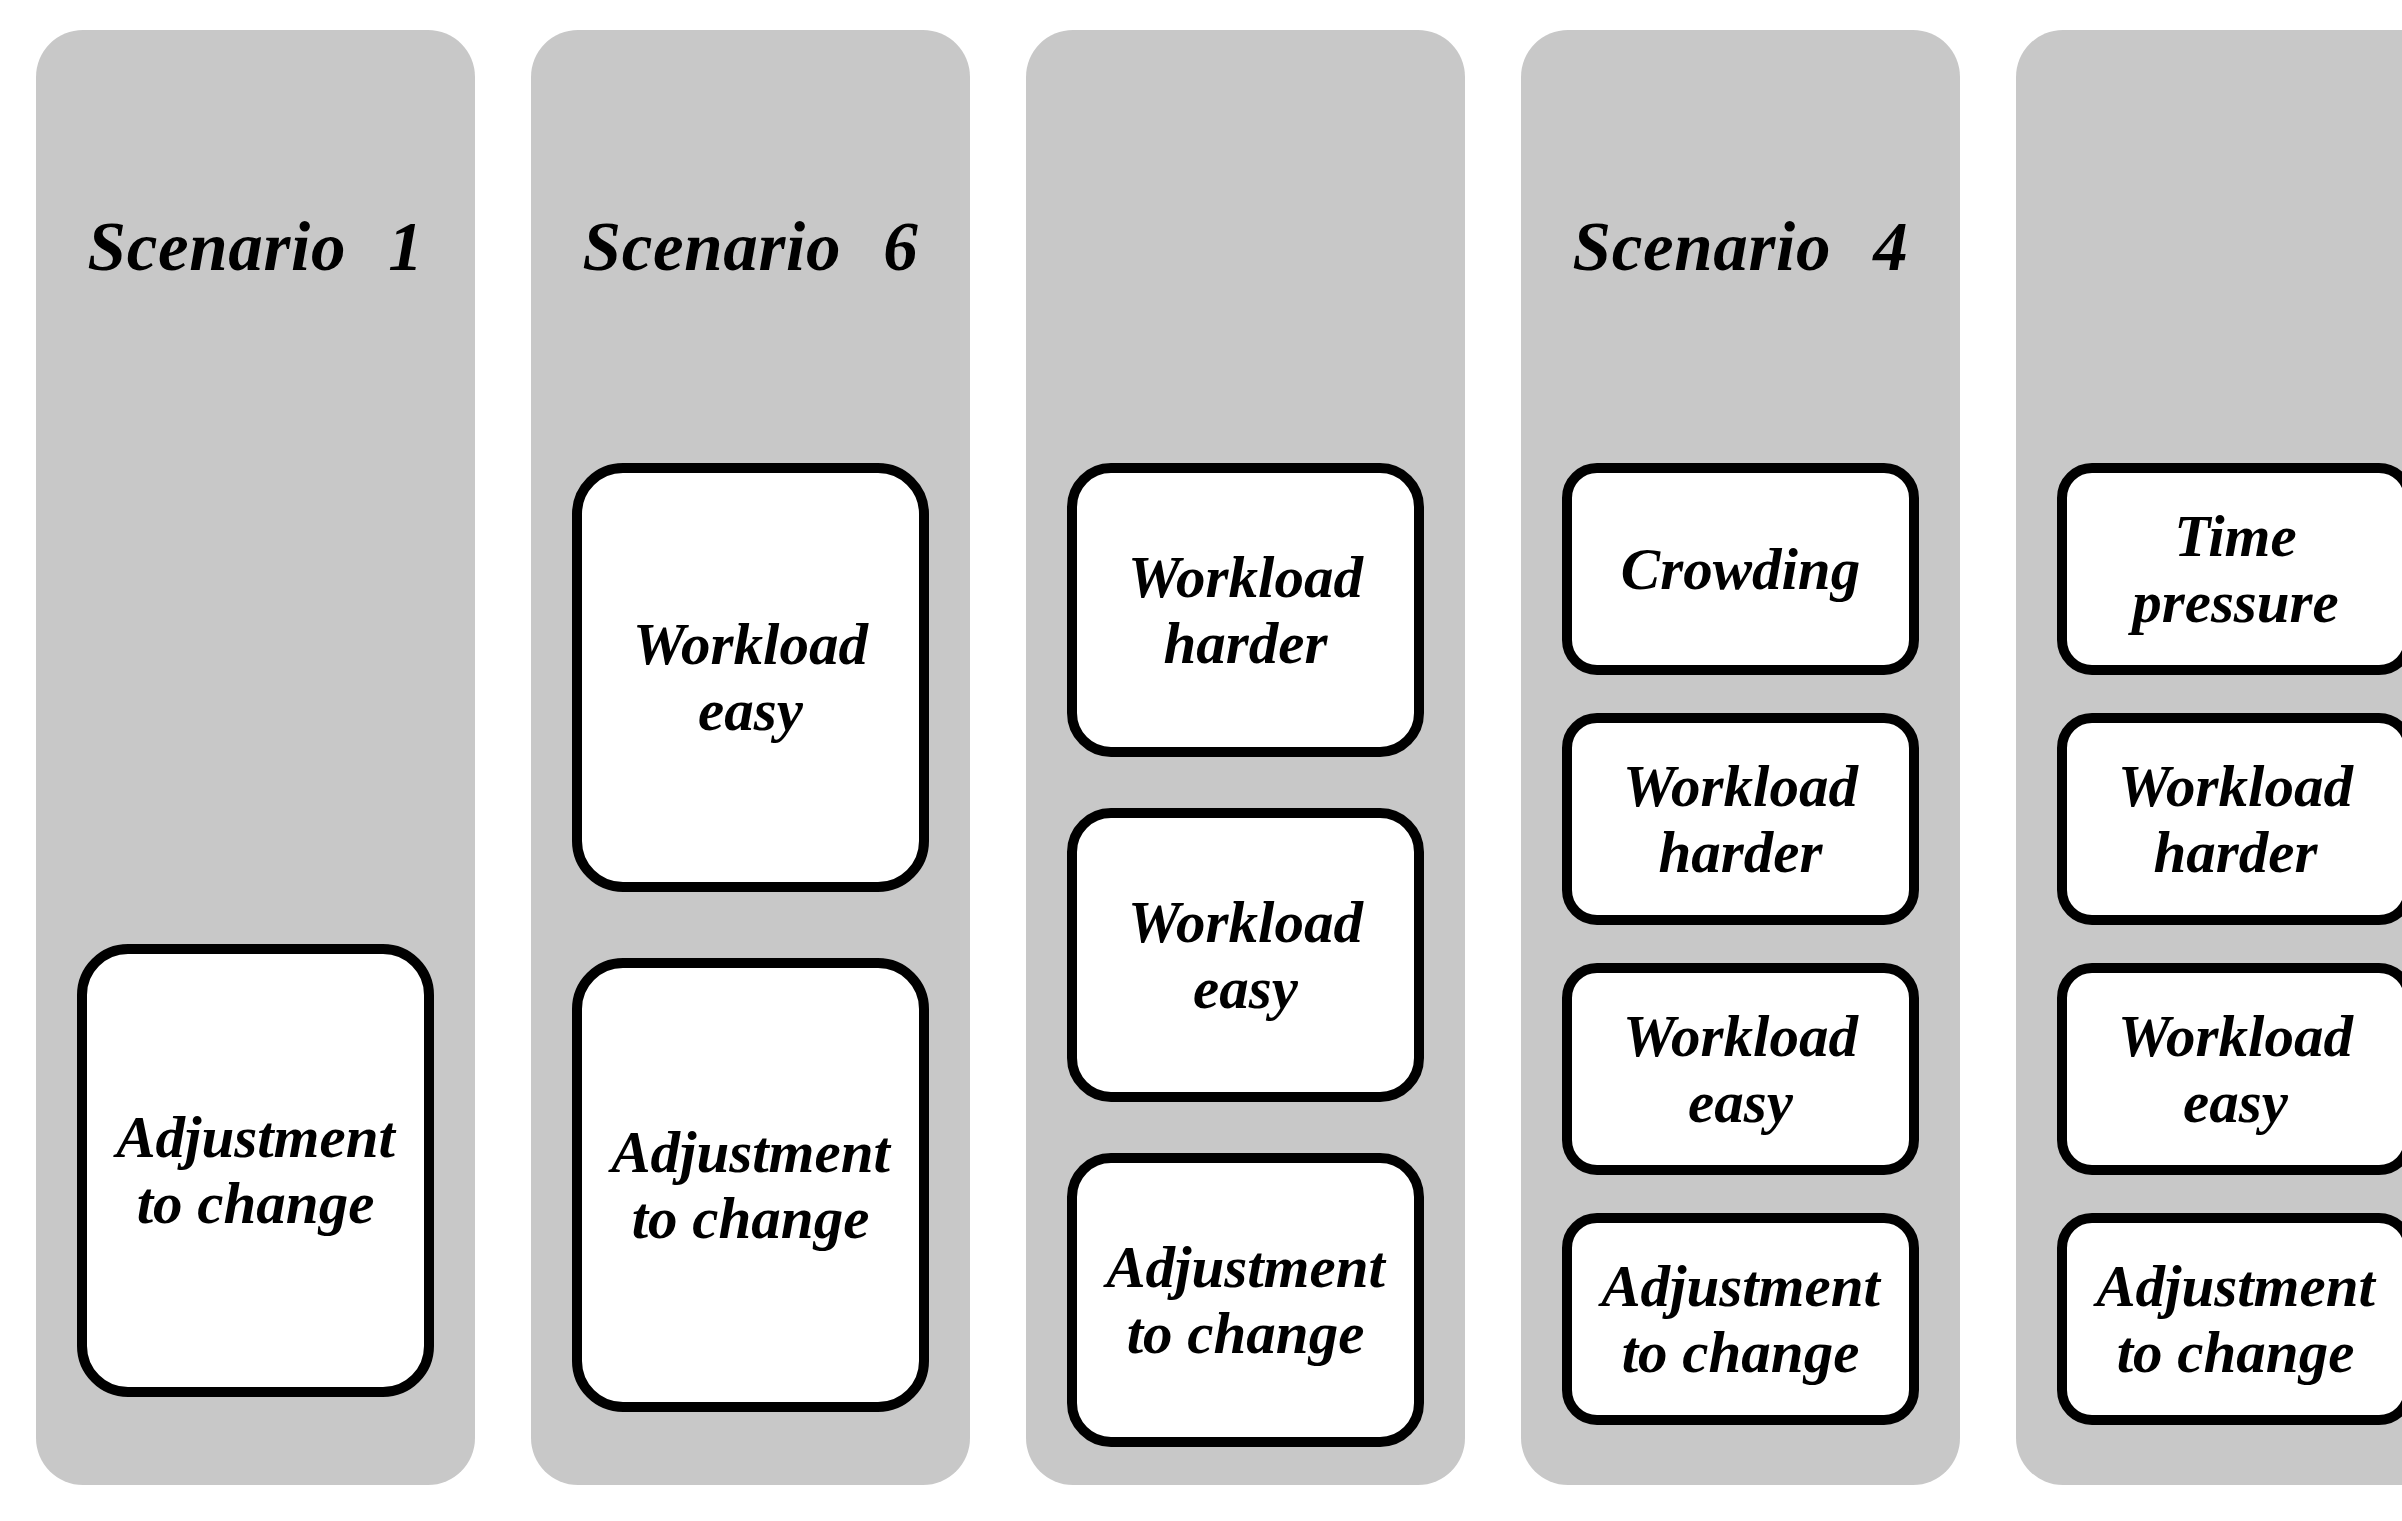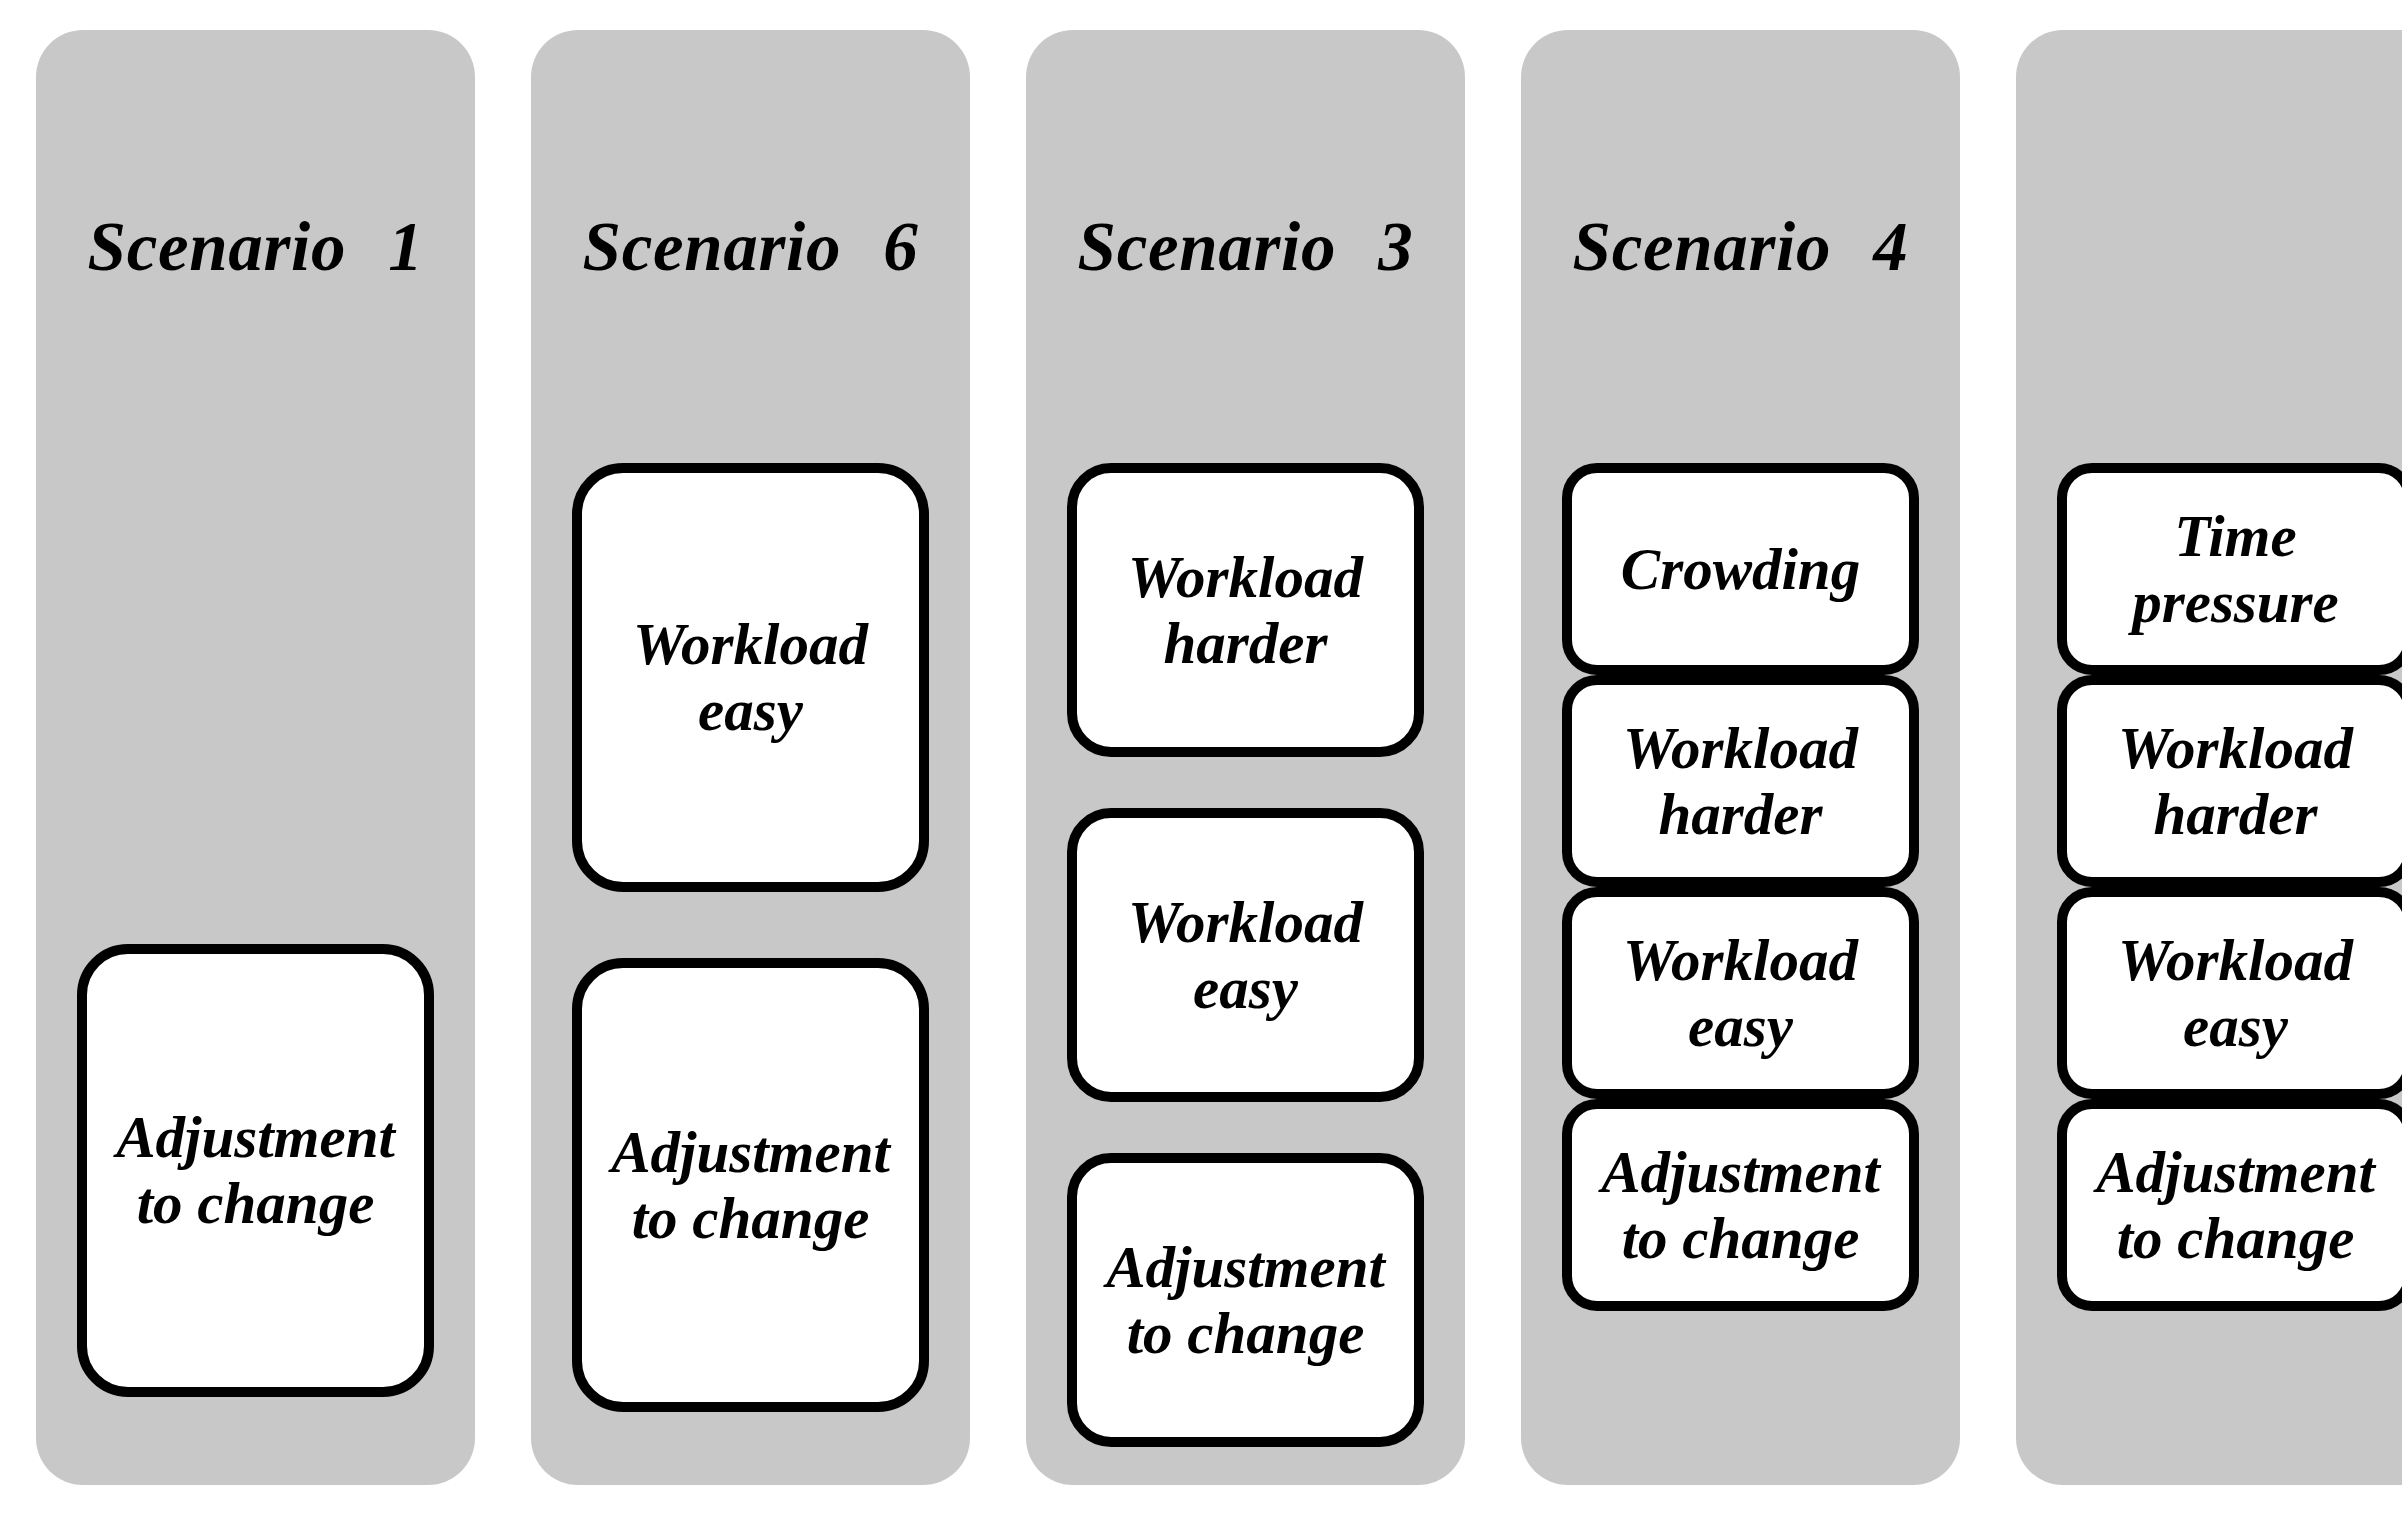--- a/index.html
+++ b/index.html
@@ -75,21 +75,21 @@
   
   .count-1 { justify-content: flex-end; padding-bottom: 47px; }
   .count-1 .box { height: 453px; border-radius: 51px; }
 
   .count-2 .box { height: 429px; margin-bottom: 66px; border-radius: 51px; }
   .count-2 .box:last-child { height: 454px; margin-bottom: 0; }
 
   .count-3 .box { height: 294px; margin-bottom: 51px; border-radius: 44px; }
   .count-3 .box:last-child { margin-bottom: 0; }
 
-  .count-4 .box { height: 212px; border-radius: 35px; }
+  .count-4 .box { height: 212px; margin-bottom: 38px; border-radius: 35px; }
   .count-4 .box:last-child { margin-bottom: 0; }
 </style>
 </head>
 <body style="background: rgb(255, 255, 255);">
 
 <div id="stage" style="--page-bg: #ffffff; --panel-bg: #c8c8c8; --box-bg: #ffffff; --border: #000000; --text: #000000;">
   <div id="diagram">
   <div class="panel">
     <div class="panel-title">Scenario 1</div>
     <div class="boxes count-1">
@@ -106,21 +106,20 @@
     <span class="box-label">Workload easy</span>
   </div>
 
   <div class="box">
     <span class="box-label">Adjustment to change</span>
   </div>
 </div>
   </div>
 
   <div class="panel">
-    <div class="panel-title">Scenario 3</div>
     <div class="boxes count-3">
   <div class="box">
     <span class="box-label">Workload harder</span>
   </div>
 
   <div class="box">
     <span class="box-label">Workload easy</span>
   </div>
 
   <div class="box">

